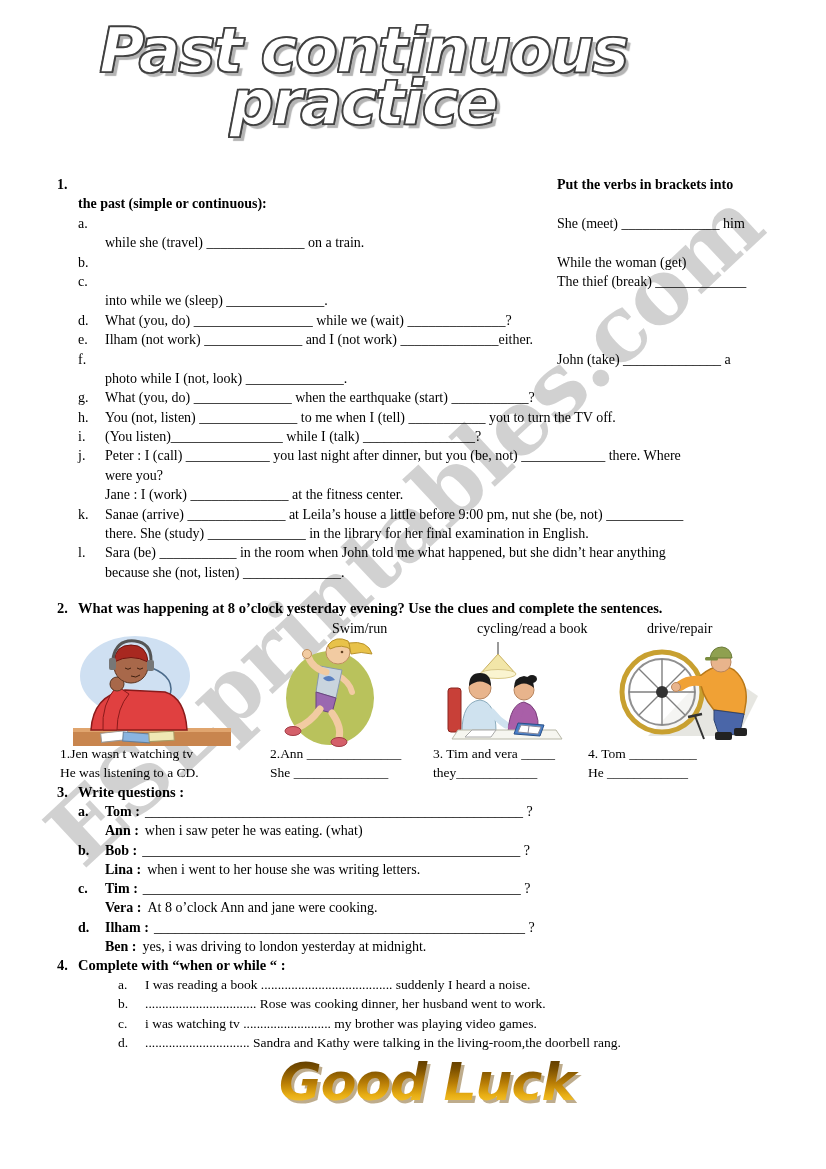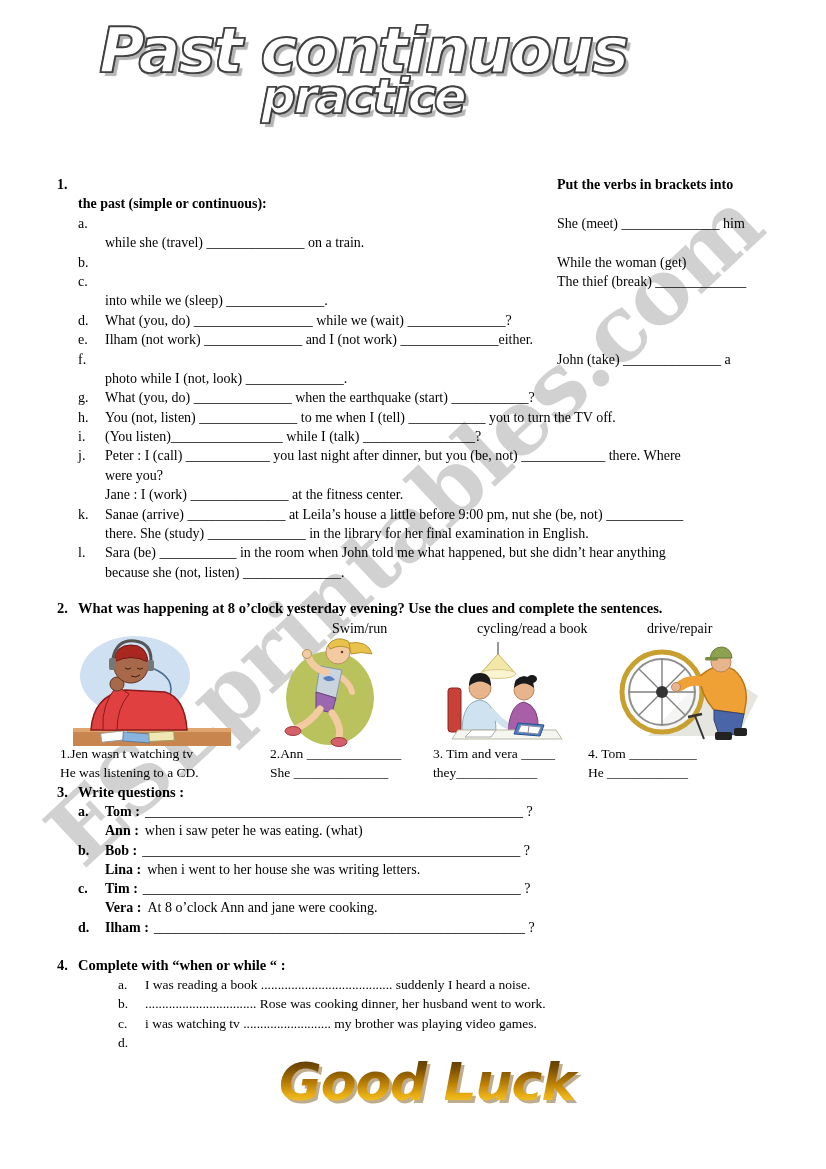--- a/index.html
+++ b/index.html
@@ -10,21 +10,21 @@
     font-family:"DejaVu Serif",serif;font-weight:bold;font-size:90px;line-height:1;
     color:#b6b6b6;opacity:.62;letter-spacing:-1px;
     transform:rotate(-43deg);transform-origin:0 100%;}
   .content{position:absolute;left:0;top:0;width:826px;height:1169px;z-index:2;}
   
   .title{position:absolute;top:20px;left:0;width:726px;text-align:center;}
   .wordart{font-family:"DejaVu Sans","Liberation Sans",sans-serif;font-weight:bold;font-style:italic;
     color:#fff;letter-spacing:-2px;-webkit-text-stroke:1.6px #3f3f3f;
     text-shadow:-1px -1px 0 #555,1px -1px 0 #555,-1px 1px 0 #555,1px 1px 0 #555,4px 4px 1px #b4b4b4;}
   .l1{font-size:62px;line-height:1.0;}
-  .l2{font-size:48px;line-height:1.0;margin-top:-10px;}
+  .l2{font-size:62px;line-height:1.0;margin-top:-10px;}
   
   .s1{position:absolute;left:0;top:177px;width:826px;}
   .row{position:relative;height:19.4px;font-size:14px;}
   .num{position:absolute;left:57px;font-weight:bold;}
   .lt{position:absolute;left:78px;}
   .th{position:absolute;left:78px;font-weight:bold;white-space:nowrap;}
   .tc{position:absolute;left:105px;white-space:nowrap;}
   .tr{position:absolute;left:557px;white-space:nowrap;}
   .b{font-weight:bold;}
   
@@ -300,20 +300,23 @@
           <span class="lt3">c.</span>
           <span class="t3"><span class="pn">Tim :</span><span class="bl">______________________________________________________ ?</span></span>
         </div>
       <div class="row3">
           <span class="t3"><span class="pn">Vera :</span><span class="ans">At 8 o’clock Ann and jane were cooking.</span></span>
         </div>
       <div class="row3">
           <span class="lt3">d.</span>
           <span class="t3"><span class="pn">Ilham :</span><span class="bl">_____________________________________________________ ?</span></span>
         </div>
+      <div class="row3">
+          <span class="t3"><span class="pn">Ben :</span><span class="ans">yes, i was driving to london yesterday at midnight.</span></span>
+        </div>
     </div>
 
     <div class="s4h">
       <span class="num">4.</span>
       <span class="th">Complete with “when or while “ :</span>
     </div>
 
     <div class="s4">
       <div class="row4">
           <span class="lt4">a.</span>
@@ -322,19 +325,20 @@
       <div class="row4">
           <span class="lt4">b.</span>
           <span class="t4">................................. Rose was cooking dinner, her husband went to work.</span>
         </div>
       <div class="row4">
           <span class="lt4">c.</span>
           <span class="t4">i was watching tv .......................... my brother was playing video games.</span>
         </div>
       <div class="row4">
           <span class="lt4">d.</span>
+          <span class="t4">............................... Sandra and Kathy were talking in the living-room,the doorbell rang.</span>
         </div>
     </div>
 
     <div class="goodluck">Good Luck</div>
 
   </div>
 </div>
 
 </body></html>

